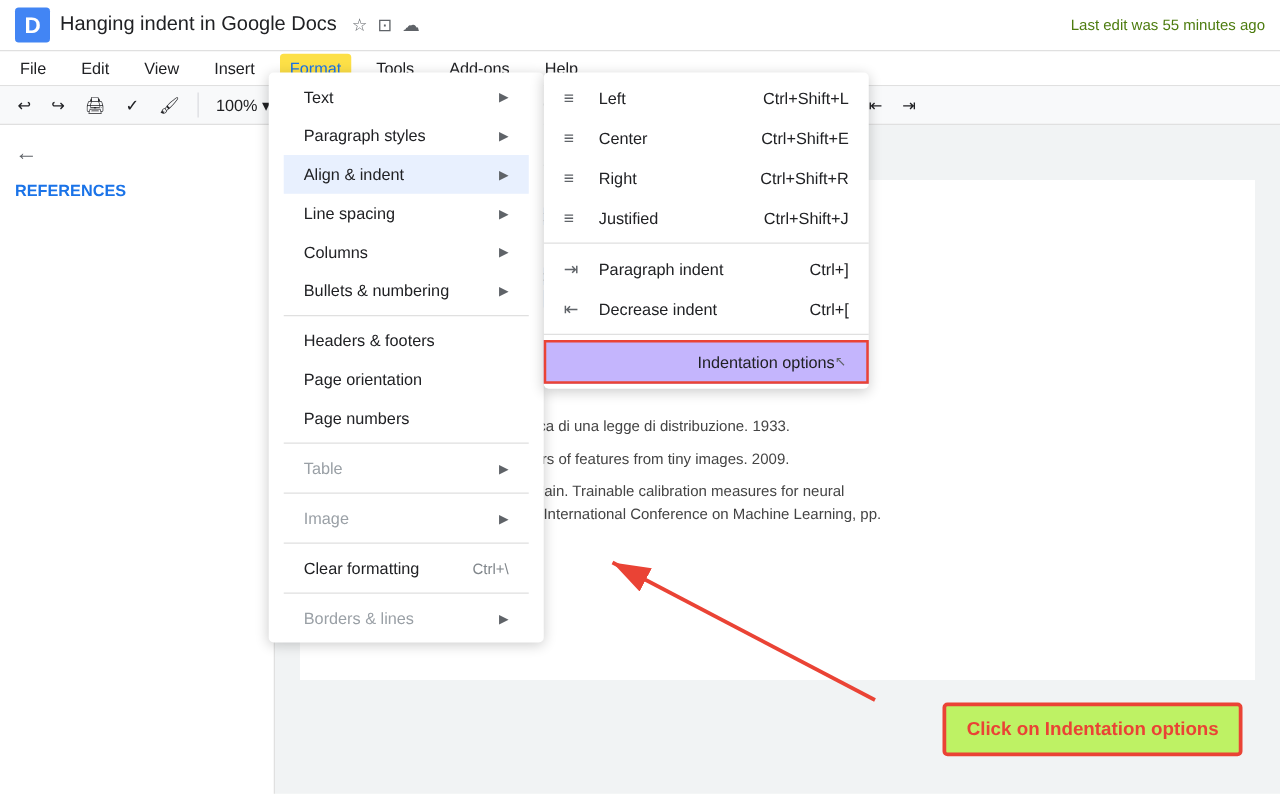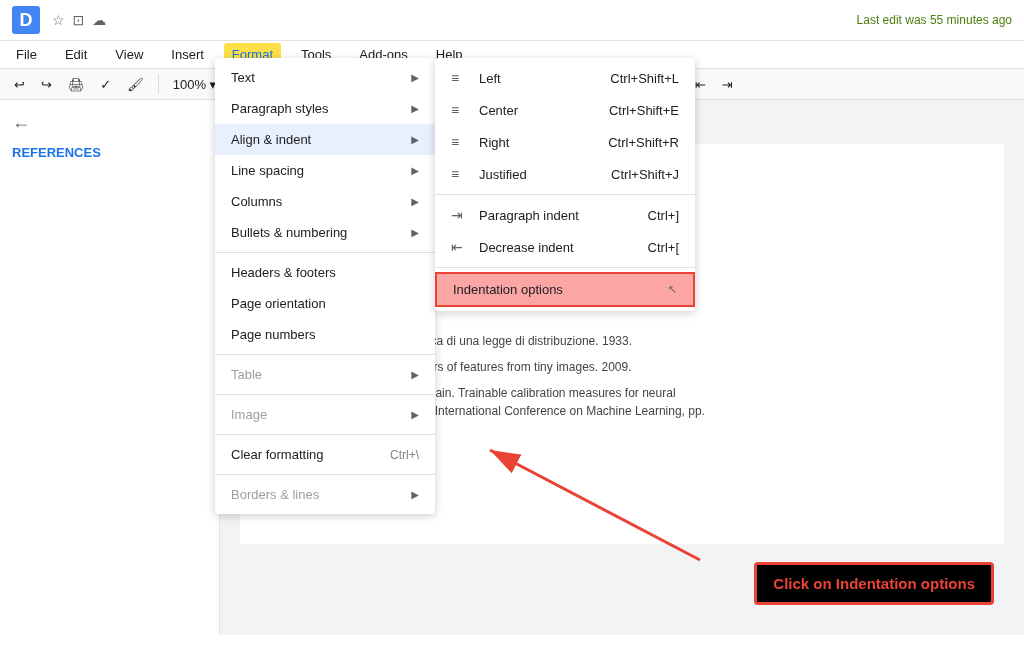--- a/index.html
+++ b/index.html
@@ -48,21 +48,21 @@
     
     .doc-area { flex: 1; background: #f1f3f4; overflow: hidden; position: relative; padding: 20px; }
     .doc-content { background: #fff; padding: 20px; min-height: 400px; font-size: 12px; color: #333; line-height: 1.5; position: relative; }
     .doc-text { color: #444; }
     .highlighted { background: #b3d4f5; }
 
     
     .format-menu {
       position: absolute; top: 58px; left: 215px; background: #fff;
       box-shadow: 0 2px 10px rgba(0,0,0,0.2); border-radius: 4px;
-      min-width: 220px; z-index: 100; padding: 4px 0;
+      min-width: 220px; z-index: 100; padding: 4px 12px;
     }
     .fm-item {
       display: flex; align-items: center; padding: 8px 16px; cursor: pointer;
       font-size: 13px; color: #202124; position: relative;
       justify-content: space-between;
     }
     .fm-item.active { background: #e8f0fe; }
     .fm-item .arrow { color: #5f6368; font-size: 10px; }
     .fm-item .shortcut { color: #80868b; font-size: 12px; }
     .fm-sep { height: 1px; background: #e0e0e0; margin: 4px 0; }
@@ -75,44 +75,45 @@
       min-width: 260px; z-index: 101; padding: 4px 0;
     }
     .am-item {
       display: flex; align-items: center; padding: 8px 16px; cursor: pointer;
       font-size: 13px; color: #202124; justify-content: space-between;
     }
     .am-item .am-left { display: flex; align-items: center; gap: 10px; }
     .am-icon { color: #5f6368; font-size: 14px; width: 18px; }
     .am-sep { height: 1px; background: #e0e0e0; margin: 4px 0; }
     .am-item.highlighted-item {
-      border: 2px solid #ea4335; background: #fca5a5;
+      border: 2px solid #ea4335; background: #c4b5fd; justify-content: flex-end;
     }
 
     
     .annotation-box {
       position: absolute; bottom: 30px; right: 30px;
       border: 3px solid #ea4335; padding: 10px 16px;
-      border-radius: 4px; background: #000000;
+      border-radius: 4px; background: #bef264;
       color: #ea4335; font-size: 15px; font-weight: bold;
       z-index: 200;
     }
 
     
     .arrow-svg {
       position: absolute; z-index: 199; pointer-events: none;
     }
   </style>
 </head>
 <body>
 
 <div class="title-bar">
   <div class="doc-icon">
     <span style="font-size:18px; font-weight:bold; color:#fff;">D</span>
   </div>
+  <span class="title-text">Hanging indent in Google Docs</span>
   <div class="title-icons">
     <span>☆</span>
     <span>⊡</span>
     <span>☁</span>
   </div>
   <span class="last-edit">Last edit was 55 minutes ago</span>
 </div>
 
 <div class="menu-bar">
   <span class="menu-item">File</span>

